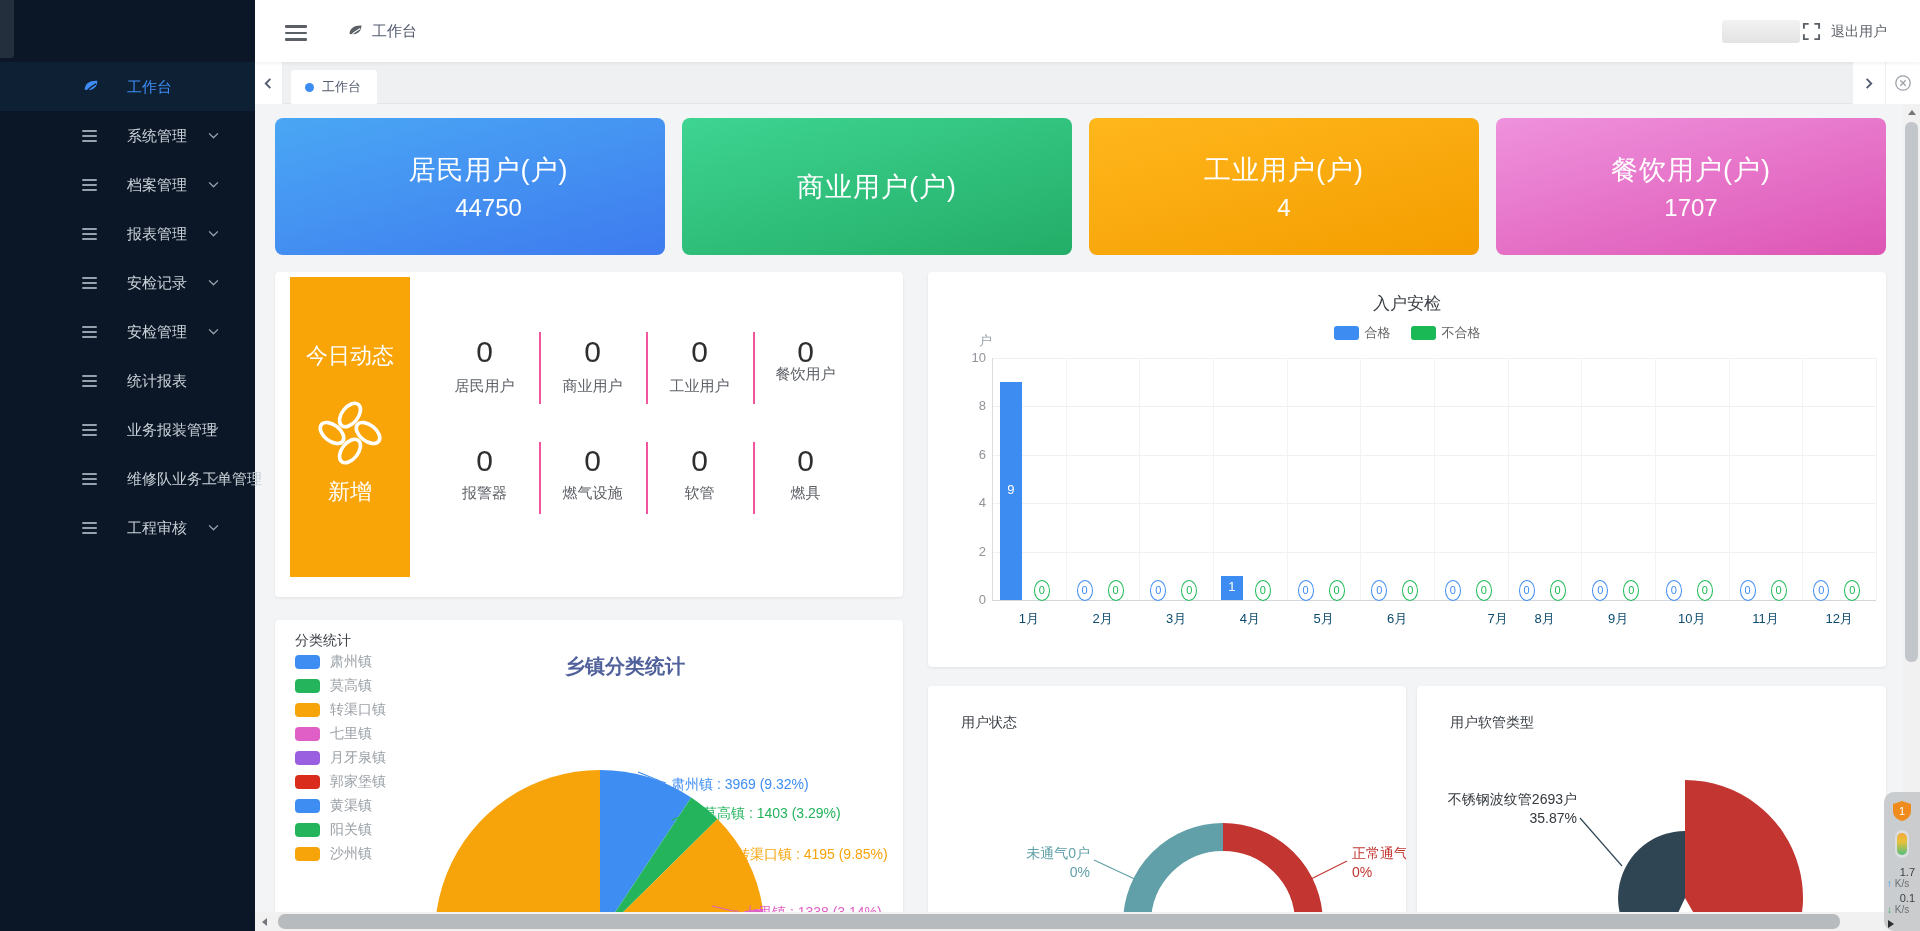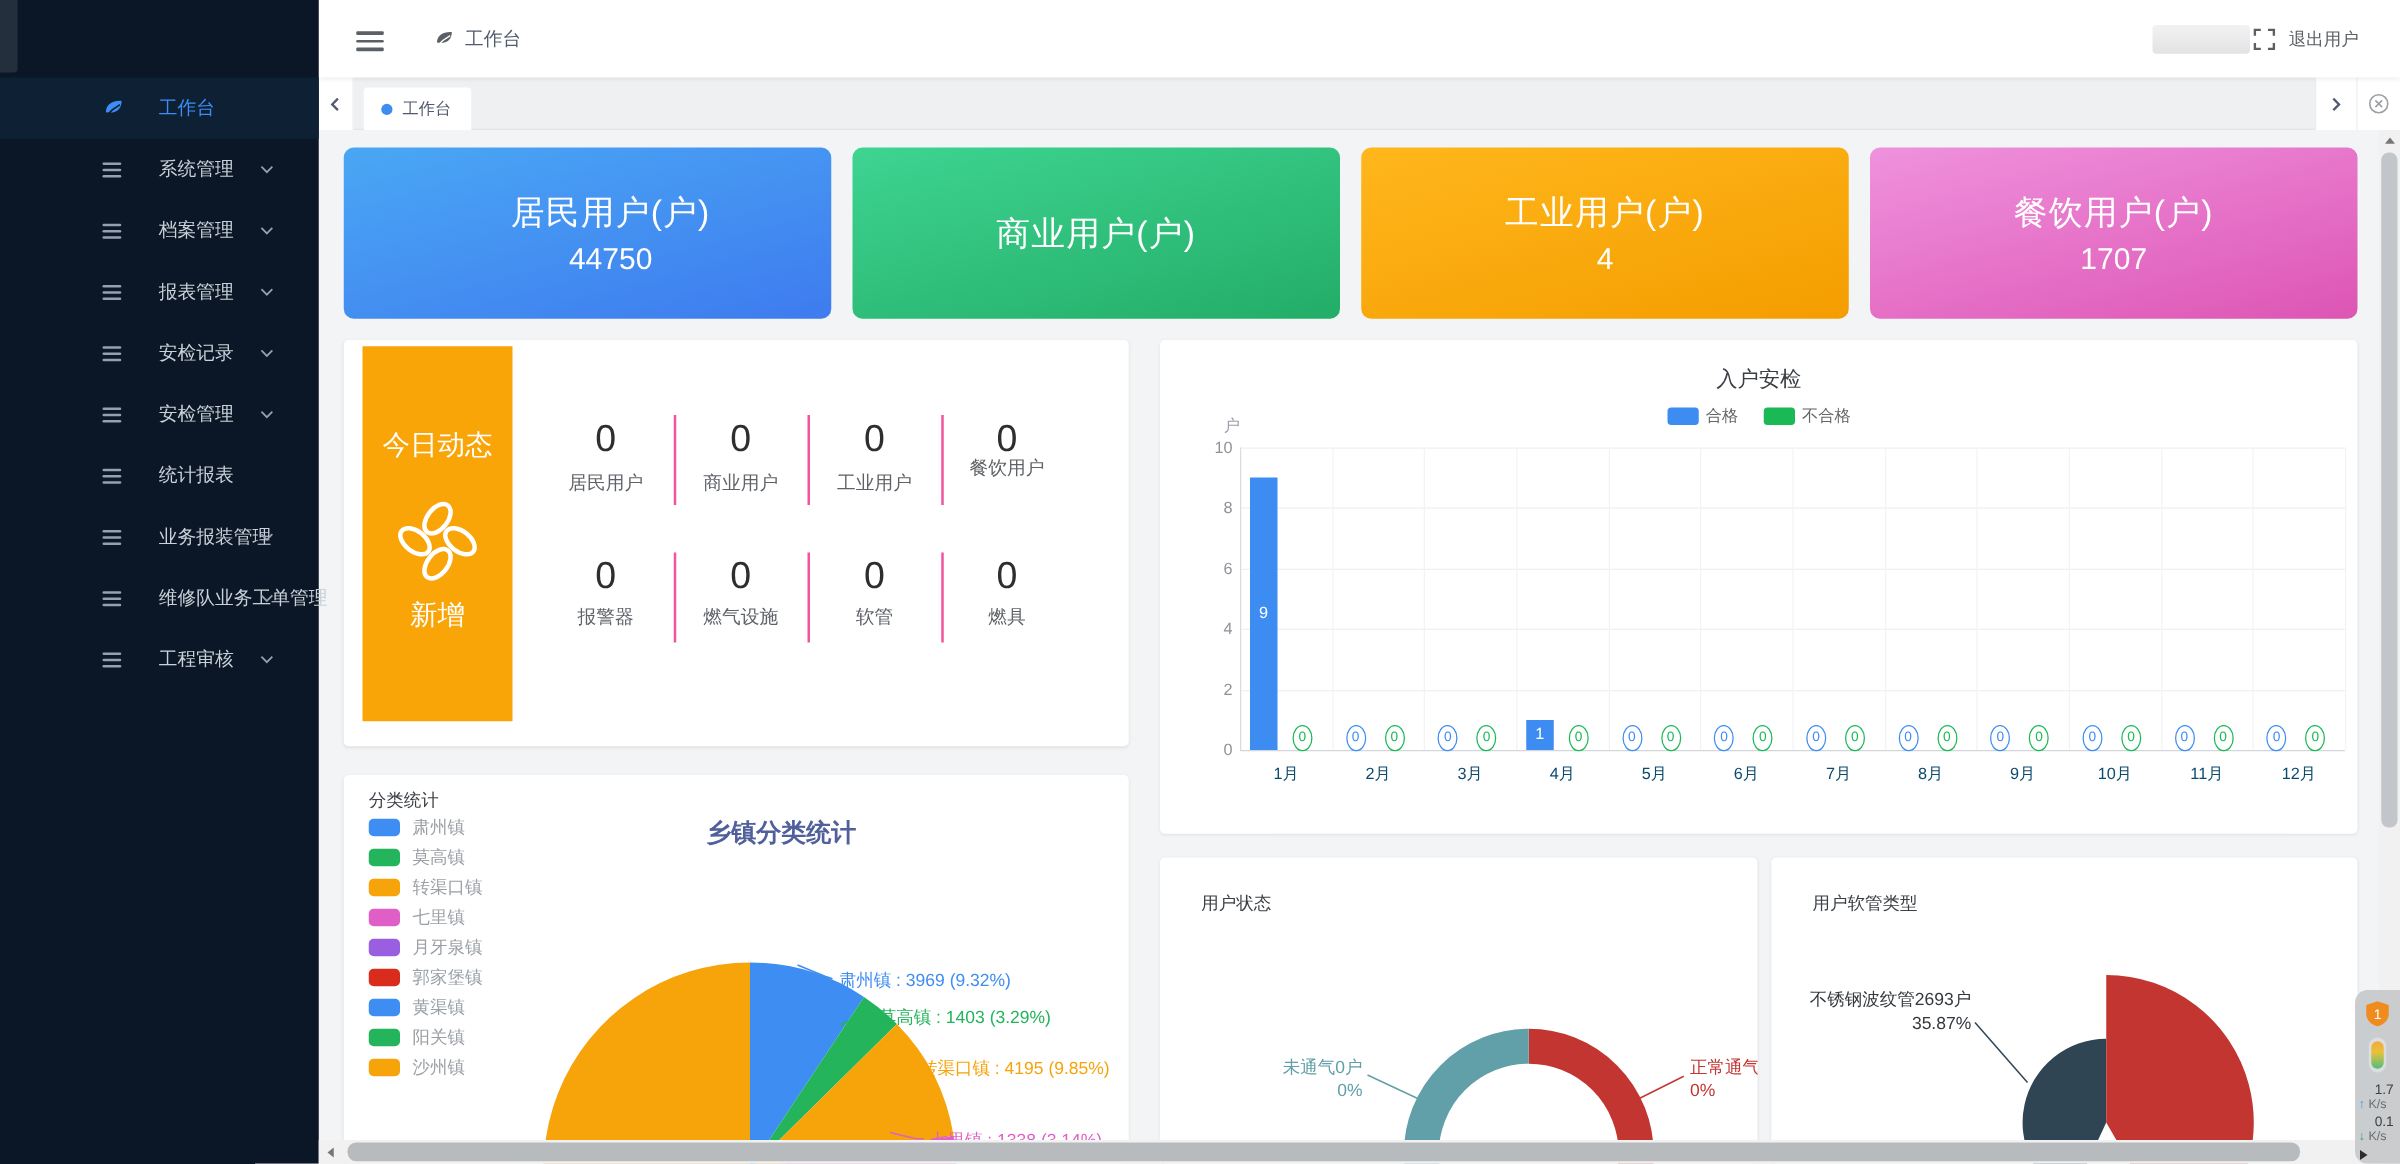--- a/index.html
+++ b/index.html
@@ -401,21 +401,21 @@
       <div class="xtick" style="left: 285px; top: 338px; width: 73.7px;">4月</div>
       <div class="bc-bar" style="left: 292.8px; top: 303.8px; width: 22px; height: 24.2px; background: rgb(61, 140, 242);"></div>
       <div class="bc-barlab" style="left: 292.8px; width: 22px; top: 306.8px;">1</div>
       <div class="bubble" style="left: 326.8px; top: 308px; border-color: rgb(26, 185, 85); color: rgb(26, 185, 85);">0</div>
       <div class="xtick" style="left: 358.7px; top: 338px; width: 73.7px;">5月</div>
       <div class="bubble" style="left: 369.5px; top: 308px; border-color: rgb(61, 140, 242); color: rgb(61, 140, 242);">0</div>
       <div class="bubble" style="left: 400.5px; top: 308px; border-color: rgb(26, 185, 85); color: rgb(26, 185, 85);">0</div>
       <div class="xtick" style="left: 432.3px; top: 338px; width: 73.7px;">6月</div>
       <div class="bubble" style="left: 443.2px; top: 308px; border-color: rgb(61, 140, 242); color: rgb(61, 140, 242);">0</div>
       <div class="bubble" style="left: 474.2px; top: 308px; border-color: rgb(26, 185, 85); color: rgb(26, 185, 85);">0</div>
-      <div class="xtick" style="left: 506px; top: 338px; width: 73.7px;">7月</div>
+      <div class="xtick" style="left: 506px; top: 338px; width: 73.7px; text-align: right;">7月</div>
       <div class="bubble" style="left: 516.8px; top: 308px; border-color: rgb(61, 140, 242); color: rgb(61, 140, 242);">0</div>
       <div class="bubble" style="left: 547.8px; top: 308px; border-color: rgb(26, 185, 85); color: rgb(26, 185, 85);">0</div>
       <div class="xtick" style="left: 579.7px; top: 338px; width: 73.7px;">8月</div>
       <div class="bubble" style="left: 590.5px; top: 308px; border-color: rgb(61, 140, 242); color: rgb(61, 140, 242);">0</div>
       <div class="bubble" style="left: 621.5px; top: 308px; border-color: rgb(26, 185, 85); color: rgb(26, 185, 85);">0</div>
       <div class="xtick" style="left: 653.3px; top: 338px; width: 73.7px;">9月</div>
       <div class="bubble" style="left: 664.2px; top: 308px; border-color: rgb(61, 140, 242); color: rgb(61, 140, 242);">0</div>
       <div class="bubble" style="left: 695.2px; top: 308px; border-color: rgb(26, 185, 85); color: rgb(26, 185, 85);">0</div>
       <div class="xtick" style="left: 727px; top: 338px; width: 73.7px;">10月</div>
       <div class="bubble" style="left: 737.8px; top: 308px; border-color: rgb(61, 140, 242); color: rgb(61, 140, 242);">0</div>

